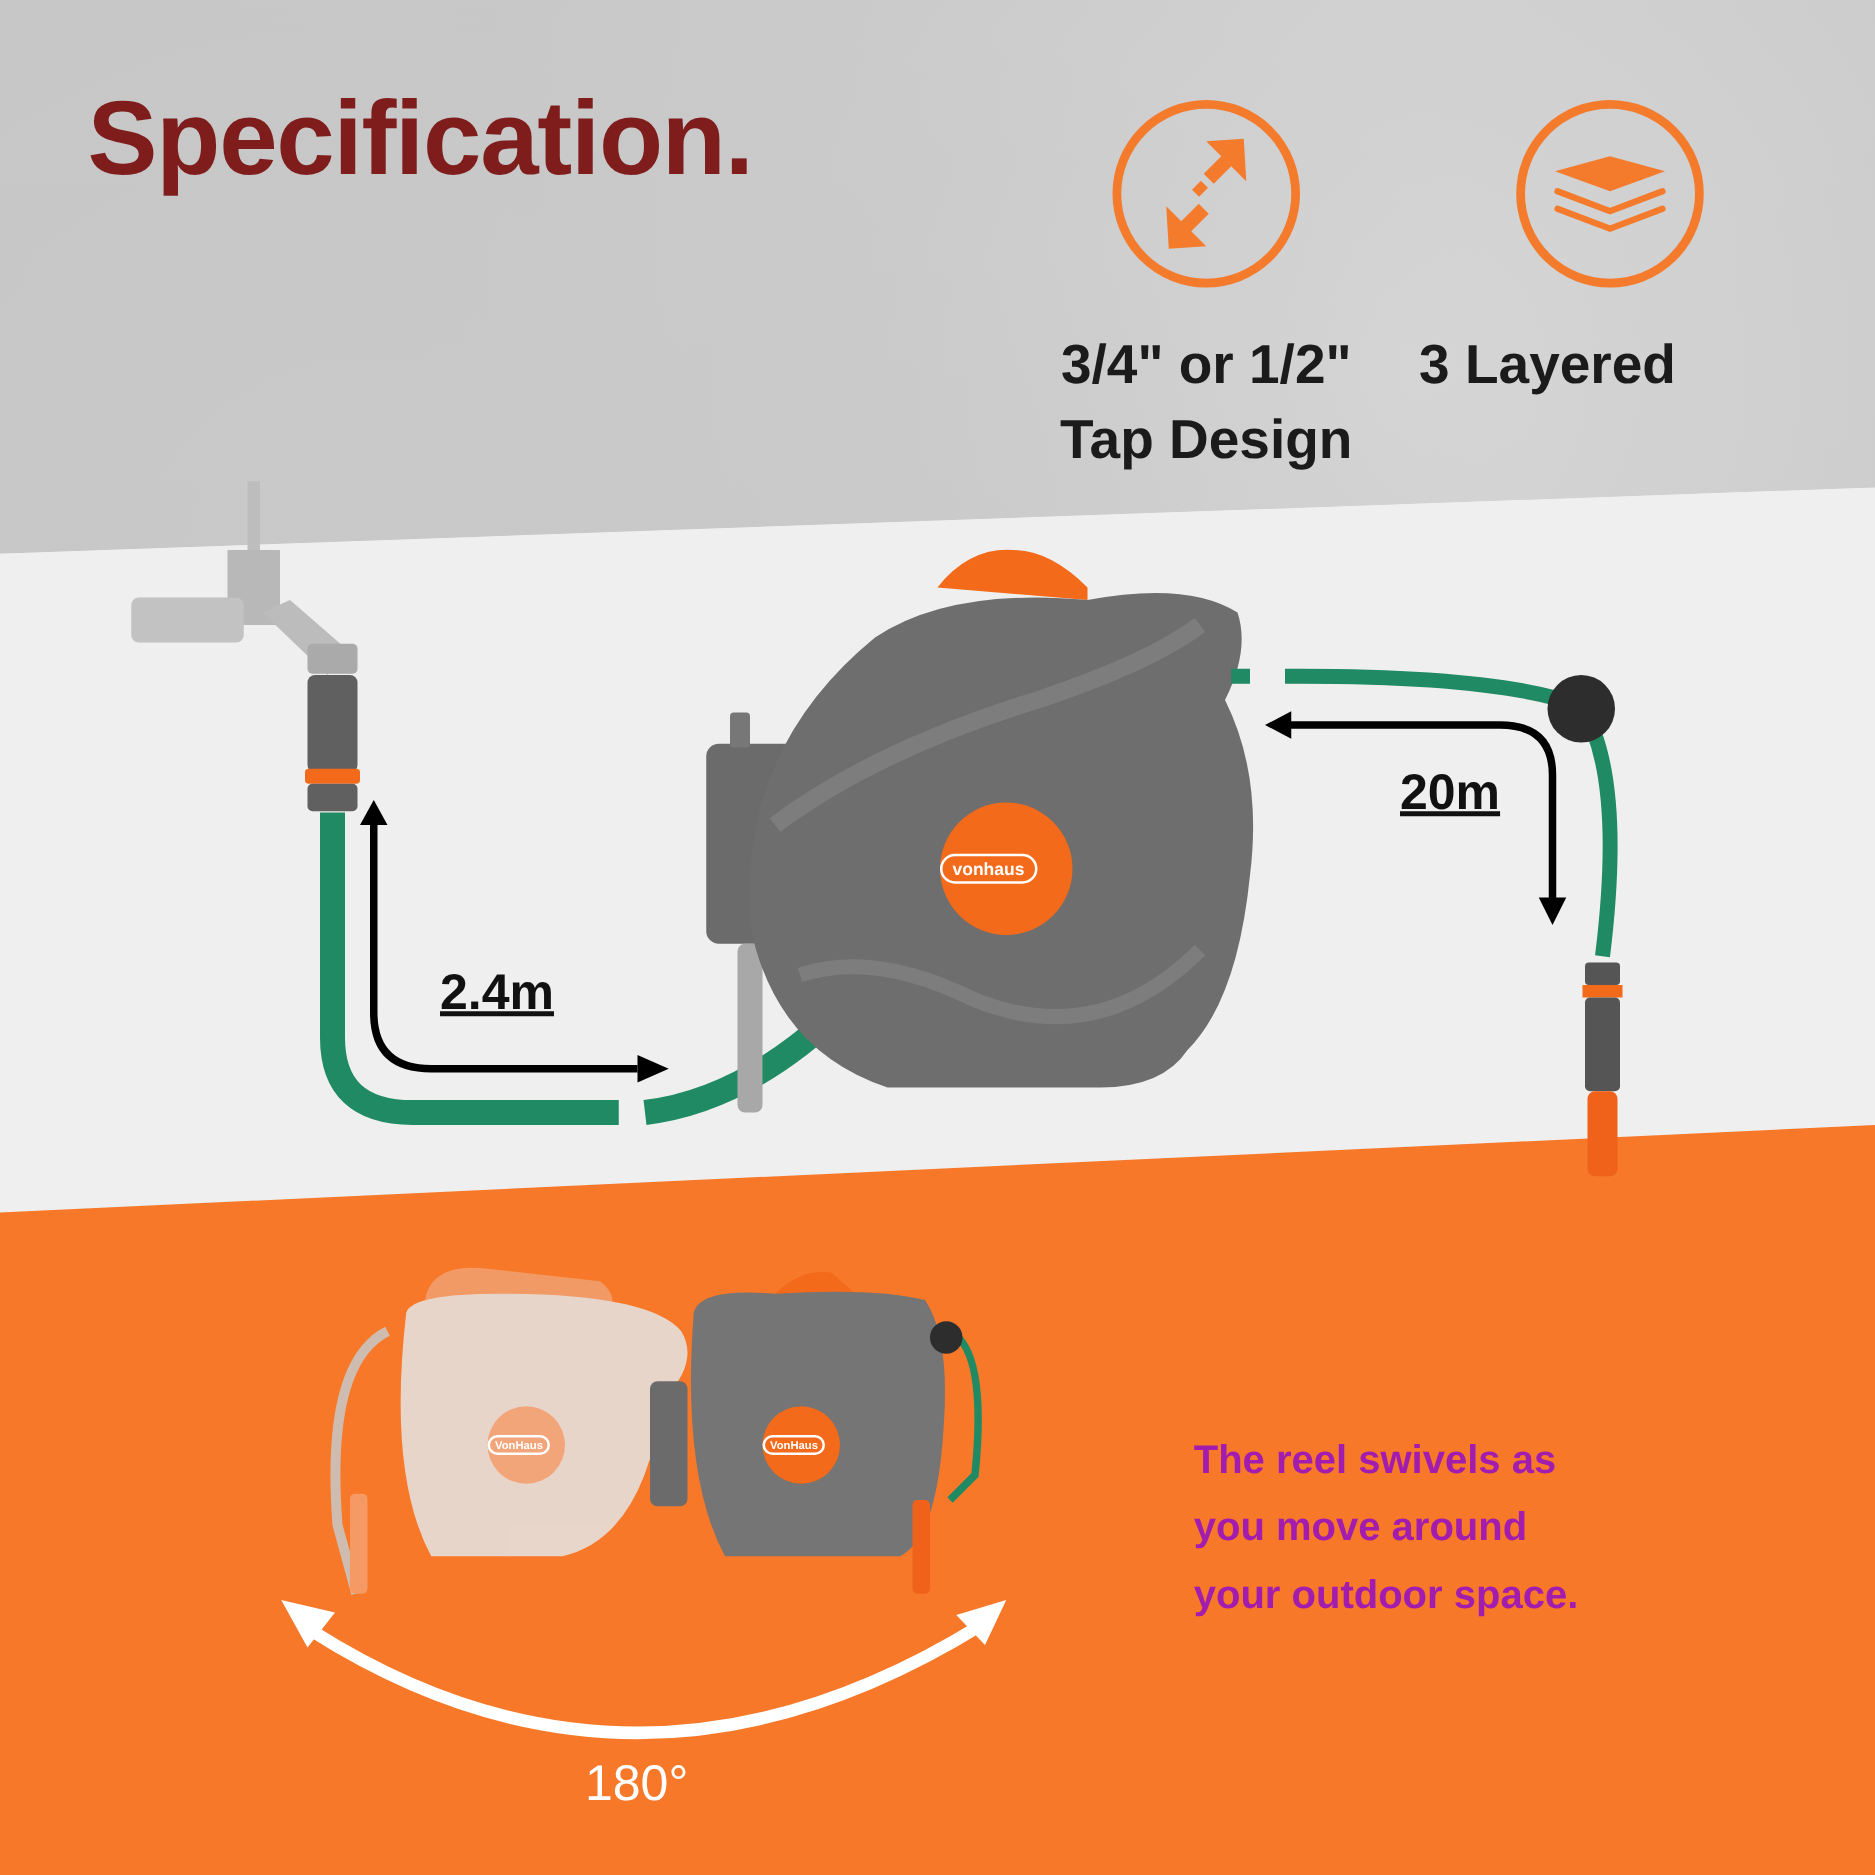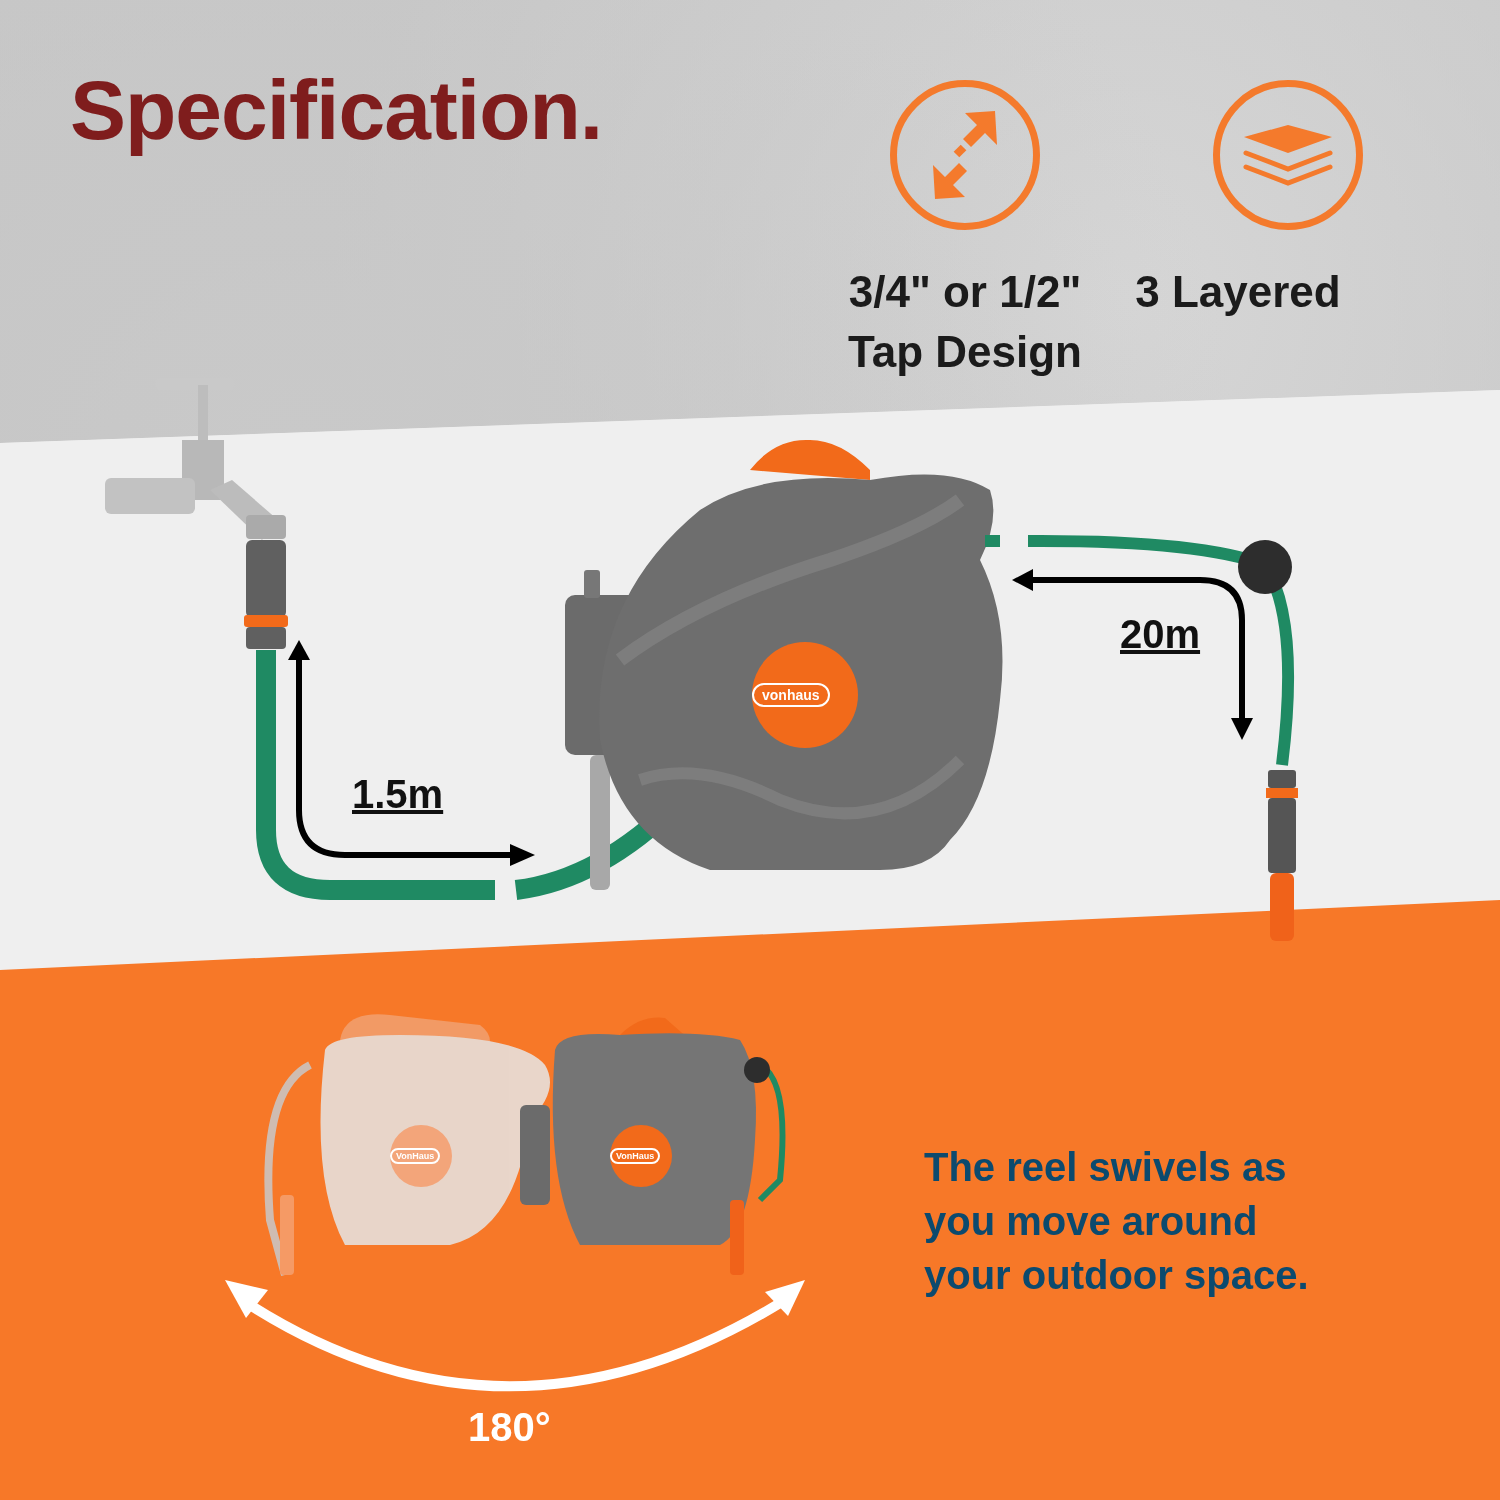--- a/index.html
+++ b/index.html
@@ -10,22 +10,22 @@
       radial-gradient(ellipse at 75% 20%, #d6d6d6 0%, transparent 50%),
       radial-gradient(ellipse at 50% 80%, #bdbdbd 0%, transparent 60%),
       linear-gradient(180deg,#c6c6c6,#bfbfbf);
     clip-path: polygon(0 0,1500px 0,1500px 390px,0 443px);}
   .white-band{background:#efefef;clip-path:polygon(0 443px,1500px 390px,1500px 900px,0 970px);}
   .orange-band{background:#f77828;clip-path:polygon(0 970px,1500px 900px,1500px 1500px,0 1500px);}
   .title{position:absolute;left:70px;top:62px;color:#7f1d1d;font-weight:700;font-size:84px;letter-spacing:-1px;}
   .feature{position:absolute;text-align:center;color:#1b1b1b;font-weight:700;font-size:44px;line-height:60px;}
   .icon-ring{position:absolute;width:150px;height:150px;border:7px solid #f47a2c;border-radius:50%;box-sizing:border-box;}
   .label{position:absolute;color:#111;font-weight:700;text-decoration:underline;}
-  .desc{position:absolute;left:924px;top:1140px;color:#0c4a6e;font-weight:700;font-size:40px;line-height:54px;}
-  .deg{position:absolute;left:468px;top:1405px;color:#fff;font-weight:700;font-size:40px;text-align:center;}
+  .desc{position:absolute;left:955px;top:1140px;color:#a21caf;font-weight:700;font-size:32px;line-height:54px;}
+  .deg{position:absolute;left:468px;top:1405px;color:#fff;font-weight:400;font-size:40px;text-align:center;}
   .logo-badge{position:absolute;border-radius:50%;background:#f26a1a;display:flex;align-items:center;}
   .logo-text{color:#fff;font-weight:700;font-size:14px;border:2px solid #fff;border-radius:12px;padding:2px 8px;}
 </style>
 </head>
 <body>
 
 <div class="layer concrete"></div>
 <div class="layer white-band"></div>
 <div class="layer orange-band"></div>
 
@@ -136,21 +136,21 @@
 <div class="logo-badge" style="left:752px;top:642px;width:106px;height:106px;">
   <span class="logo-text">vonhaus</span>
 </div>
 <div class="logo-badge" style="left:610px;top:1125px;width:62px;height:62px;">
   <span class="logo-text" style="font-size:9px;padding:1px 4px;">VonHaus</span>
 </div>
 <div class="logo-badge" style="left:390px;top:1125px;width:62px;height:62px;background:#f3a57a;">
   <span class="logo-text" style="font-size:9px;padding:1px 4px;">VonHaus</span>
 </div>
 
-<div class="label" style="left:352px;top:772px;font-size:40px;">1.5m</div>
+<div class="label" style="left:352px;top:772px;font-size:40px;">2.4m</div>
 <div class="label" style="left:1120px;top:612px;font-size:40px;">20m</div>
 
 <div class="deg">180°</div>
 
 <div class="desc">
   <div>The reel swivels as</div>
   <div>you move around</div>
   <div>your outdoor space.</div>
 </div>
 

